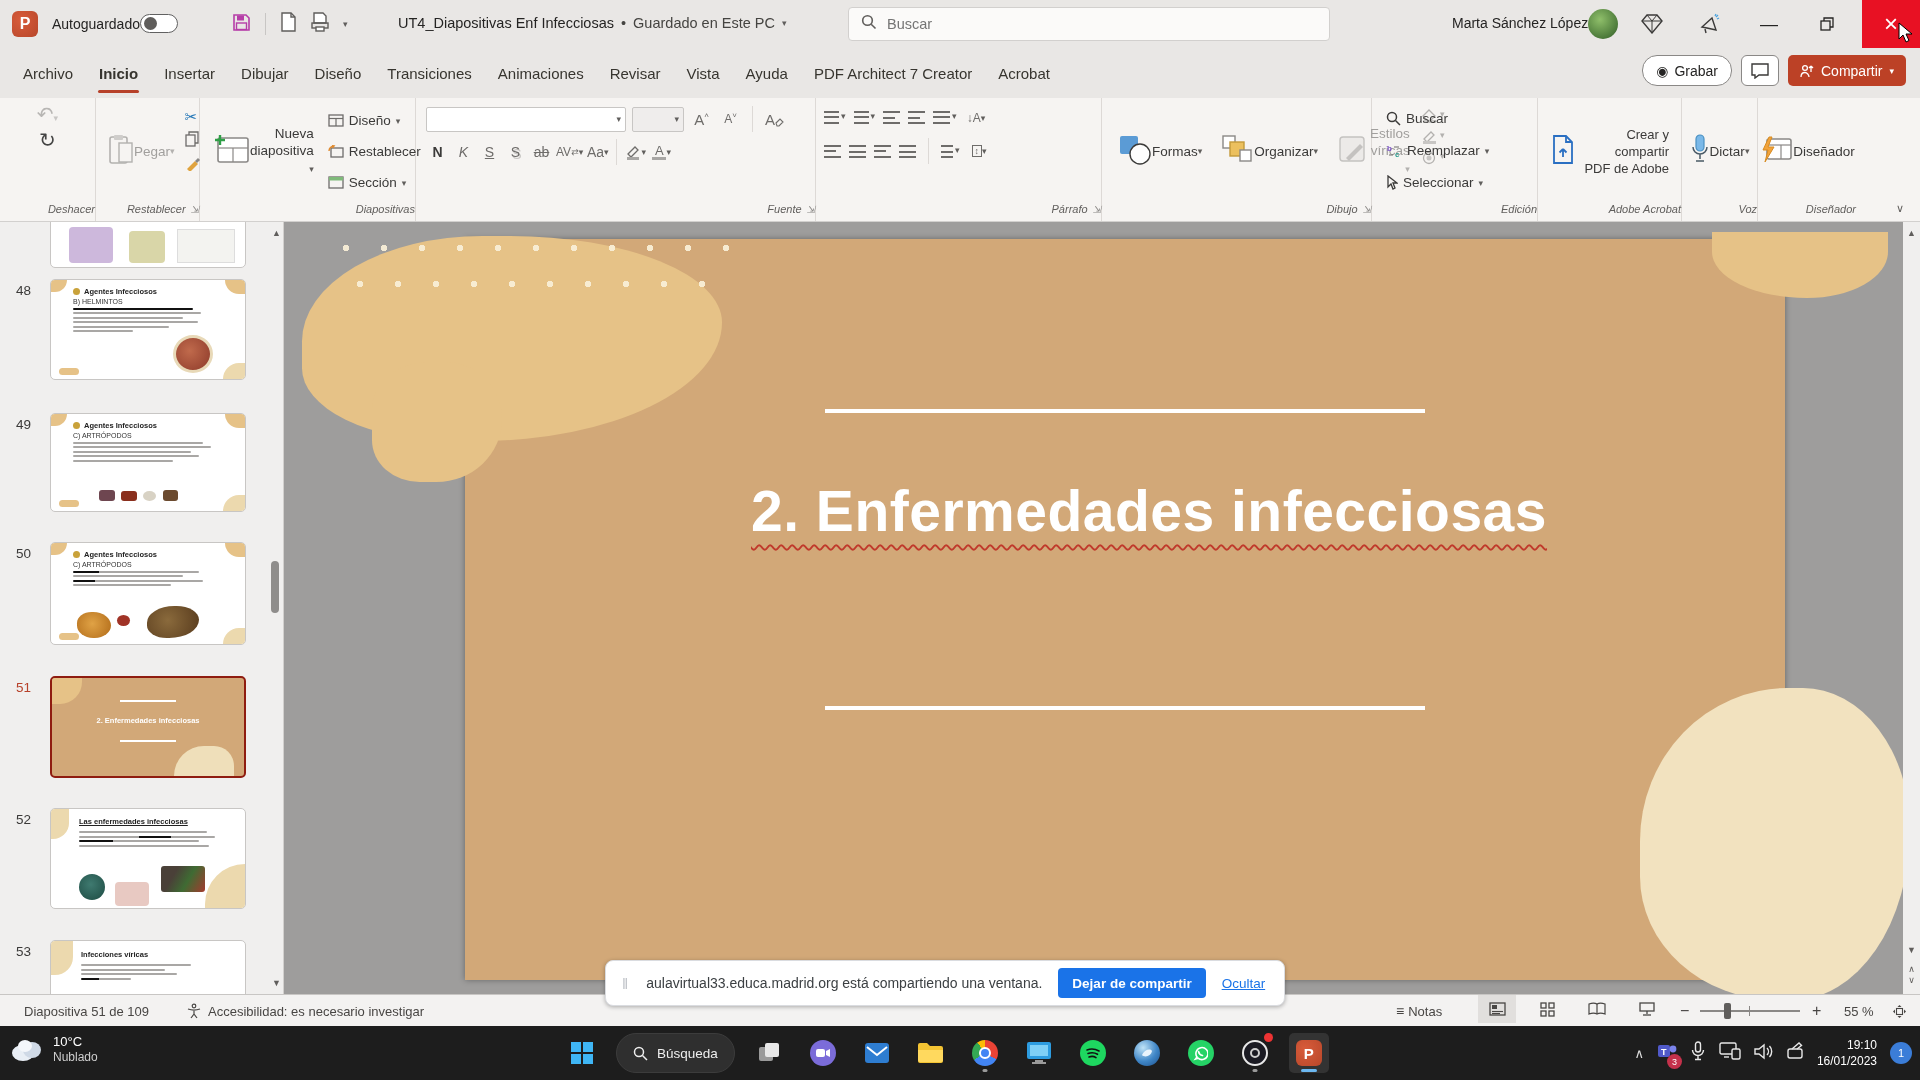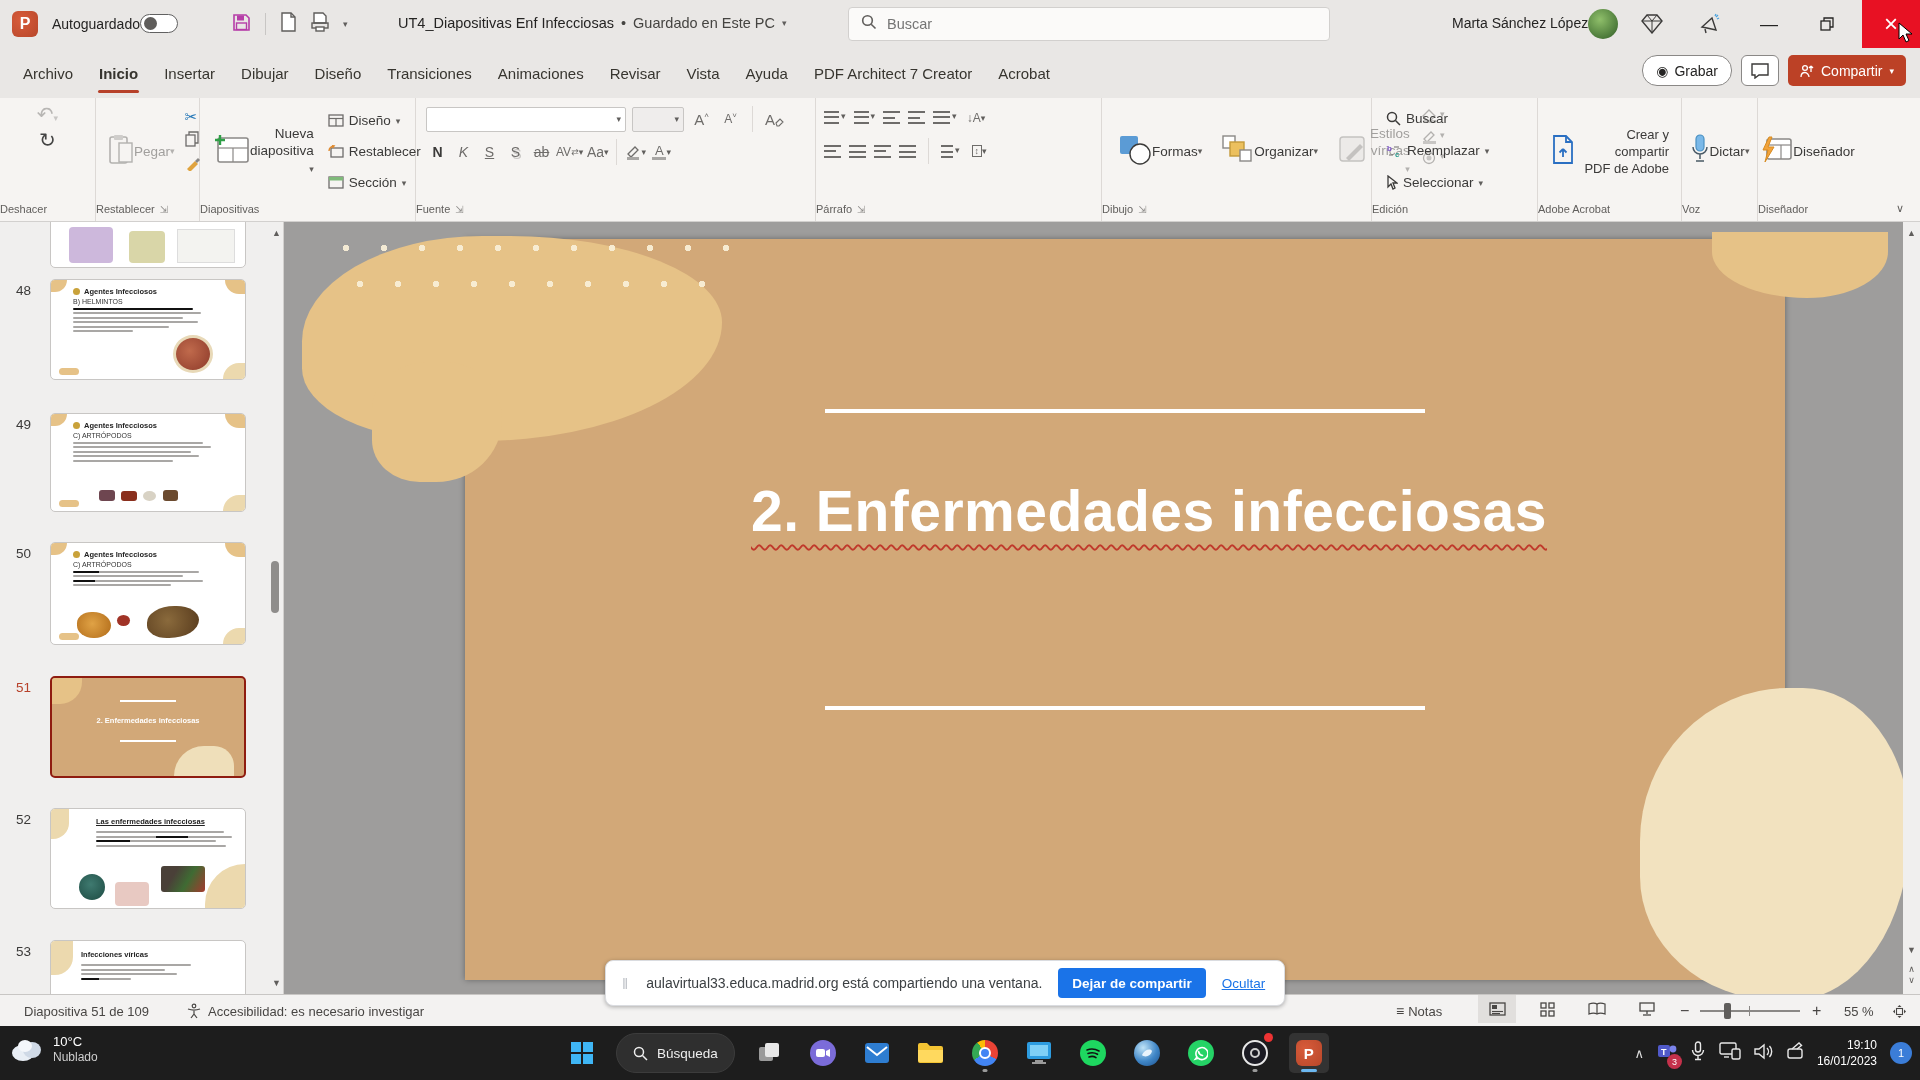--- a/index.html
+++ b/index.html
@@ -34,21 +34,21 @@
   .tab.active:after { content:""; position:absolute; left:12px; right:12px; bottom:5px; height:3px; border-radius:2px; background:#b7412a; }
   .tabrow-right { position:absolute; right:14px; top:55px; display:flex; align-items:center; gap:9px; }
   .btn-grabar { height:31px; border:1px solid #8a8886; border-radius:15px; background:#fff; display:flex; align-items:center; gap:6px; padding:0 13px; font-size:14px; color:#252423; }
   .btn-comment { width:38px; height:31px; border:1px solid #8a8886; border-radius:6px; background:#fff; display:flex; align-items:center; justify-content:center; }
   .btn-compartir { height:31px; border-radius:5px; background:#bc4126; color:#fff; display:flex; align-items:center; gap:7px; padding:0 12px; font-size:14px; }
 
   
   .ribbon { position:absolute; top:98px; left:0; width:1920px; height:124px; background:#f6f4f2; border-bottom:1px solid #d2d0ce; display:flex; }
   .rgroup { height:100%; display:flex; flex-direction:column; border-right:1px solid #ddd9d6; position:relative; }
   .rgroup-content { flex:1; display:flex; padding:8px 6px 0 6px; }
-  .rgroup-label { height:24px; font-size:11px; color:#605e5c; display:flex; align-items:center; justify-content:flex-start; gap:5px; }
+  .rgroup-label { height:24px; font-size:11px; color:#605e5c; display:flex; align-items:center; justify-content:flex-end; gap:5px;font-style:italic; }
   .launcher { font-size:10px; color:#8a8886; }
   .bigbtn { display:flex; flex-direction:row; align-items:center; justify-content:flex-start; font-size:13.5px; color:#3b3a39; line-height:17px; text-align:right; padding:2px 6px; }
   .bigbtn .bicon { height:36px; display:flex; align-items:center; justify-content:center; margin-bottom:4px; }
   .smallrow { display:flex; align-items:center; gap:5px; font-size:13.5px; color:#3b3a39; height:25px; white-space:nowrap; }
   .gray { color:#a19f9d; }
   .chev { font-size:9px; color:#605e5c; }
   .combo { height:25px; border:1px solid #c8c6c4; background:#fff; border-radius:2px; display:flex; align-items:center; justify-content:flex-end; padding:0 4px; }
   .fbtn { min-width:23px; height:23px; display:flex; align-items:center; justify-content:center; font-size:14px; color:#6e6c6a; }
   .icon-lines { width:17px; height:13px; background:repeating-linear-gradient(to bottom,#6e6c6a 0 2px,transparent 2px 5.5px); }
   .icon-lines.short { background:
@@ -665,21 +665,21 @@
         <div class="abs" style="right:10px; bottom:0; width:60px; height:30px; background:#efdfba; border-radius:30px 20px 0 0;"></div>
         <div class="abs" style="left:68px; top:22px; width:56px; height:2px; background:#fff;"></div>
         <div class="abs" style="left:0; top:38px; width:100%; text-align:center; font-size:7.5px; font-weight:bold; color:#fff;">2. Enfermedades infecciosas</div>
         <div class="abs" style="left:68px; top:62px; width:56px; height:2px; background:#fff;"></div>
       </div>
 
       <span class="thumb-num" style="top:590px;">52</span>
       <div class="thumb" style="top:586px; height:101px;">
         <div class="t-corner" style="left:0; top:0; width:18px; height:30px; border-radius:0 0 16px 0; background:#ecd9ae;"></div>
         <div class="t-corner" style="right:0; bottom:0; width:40px; height:44px; border-radius:40px 0 0 0; background:#ecd9ae;"></div>
-        <div style="padding:8px 10px 0 45px;">
+        <div style="padding:8px 10px 0 28px;">
           <div class="t-title" style="text-decoration:underline;">Las enfermedades infecciosas</div>
           <div class="t-line" style="width:128px; margin-top:5px;"></div>
           <div class="t-line" style="width:136px; background:linear-gradient(90deg,#a9a7a5 0 60px,#111 60px 92px,#a9a7a5 92px);"></div>
           <div class="t-line" style="width:120px; background:linear-gradient(90deg,#111 0 34px,#a9a7a5 34px);"></div>
           <div class="t-line" style="width:130px;"></div>
         </div>
         <div class="abs" style="left:28px; bottom:8px; width:26px; height:26px; border-radius:50%; background:radial-gradient(circle at 45% 40%, #3f7a70, #1d4a42);"></div>
         <div class="abs" style="left:64px; bottom:2px; width:34px; height:24px; background:#e8c9c2; border-radius:4px;"></div>
         <div class="abs" style="left:110px; bottom:16px; width:44px; height:26px; background:linear-gradient(120deg,#4a4038 30%, #3f6b33 60%, #a43a2e); border-radius:3px;"></div>
       </div>

